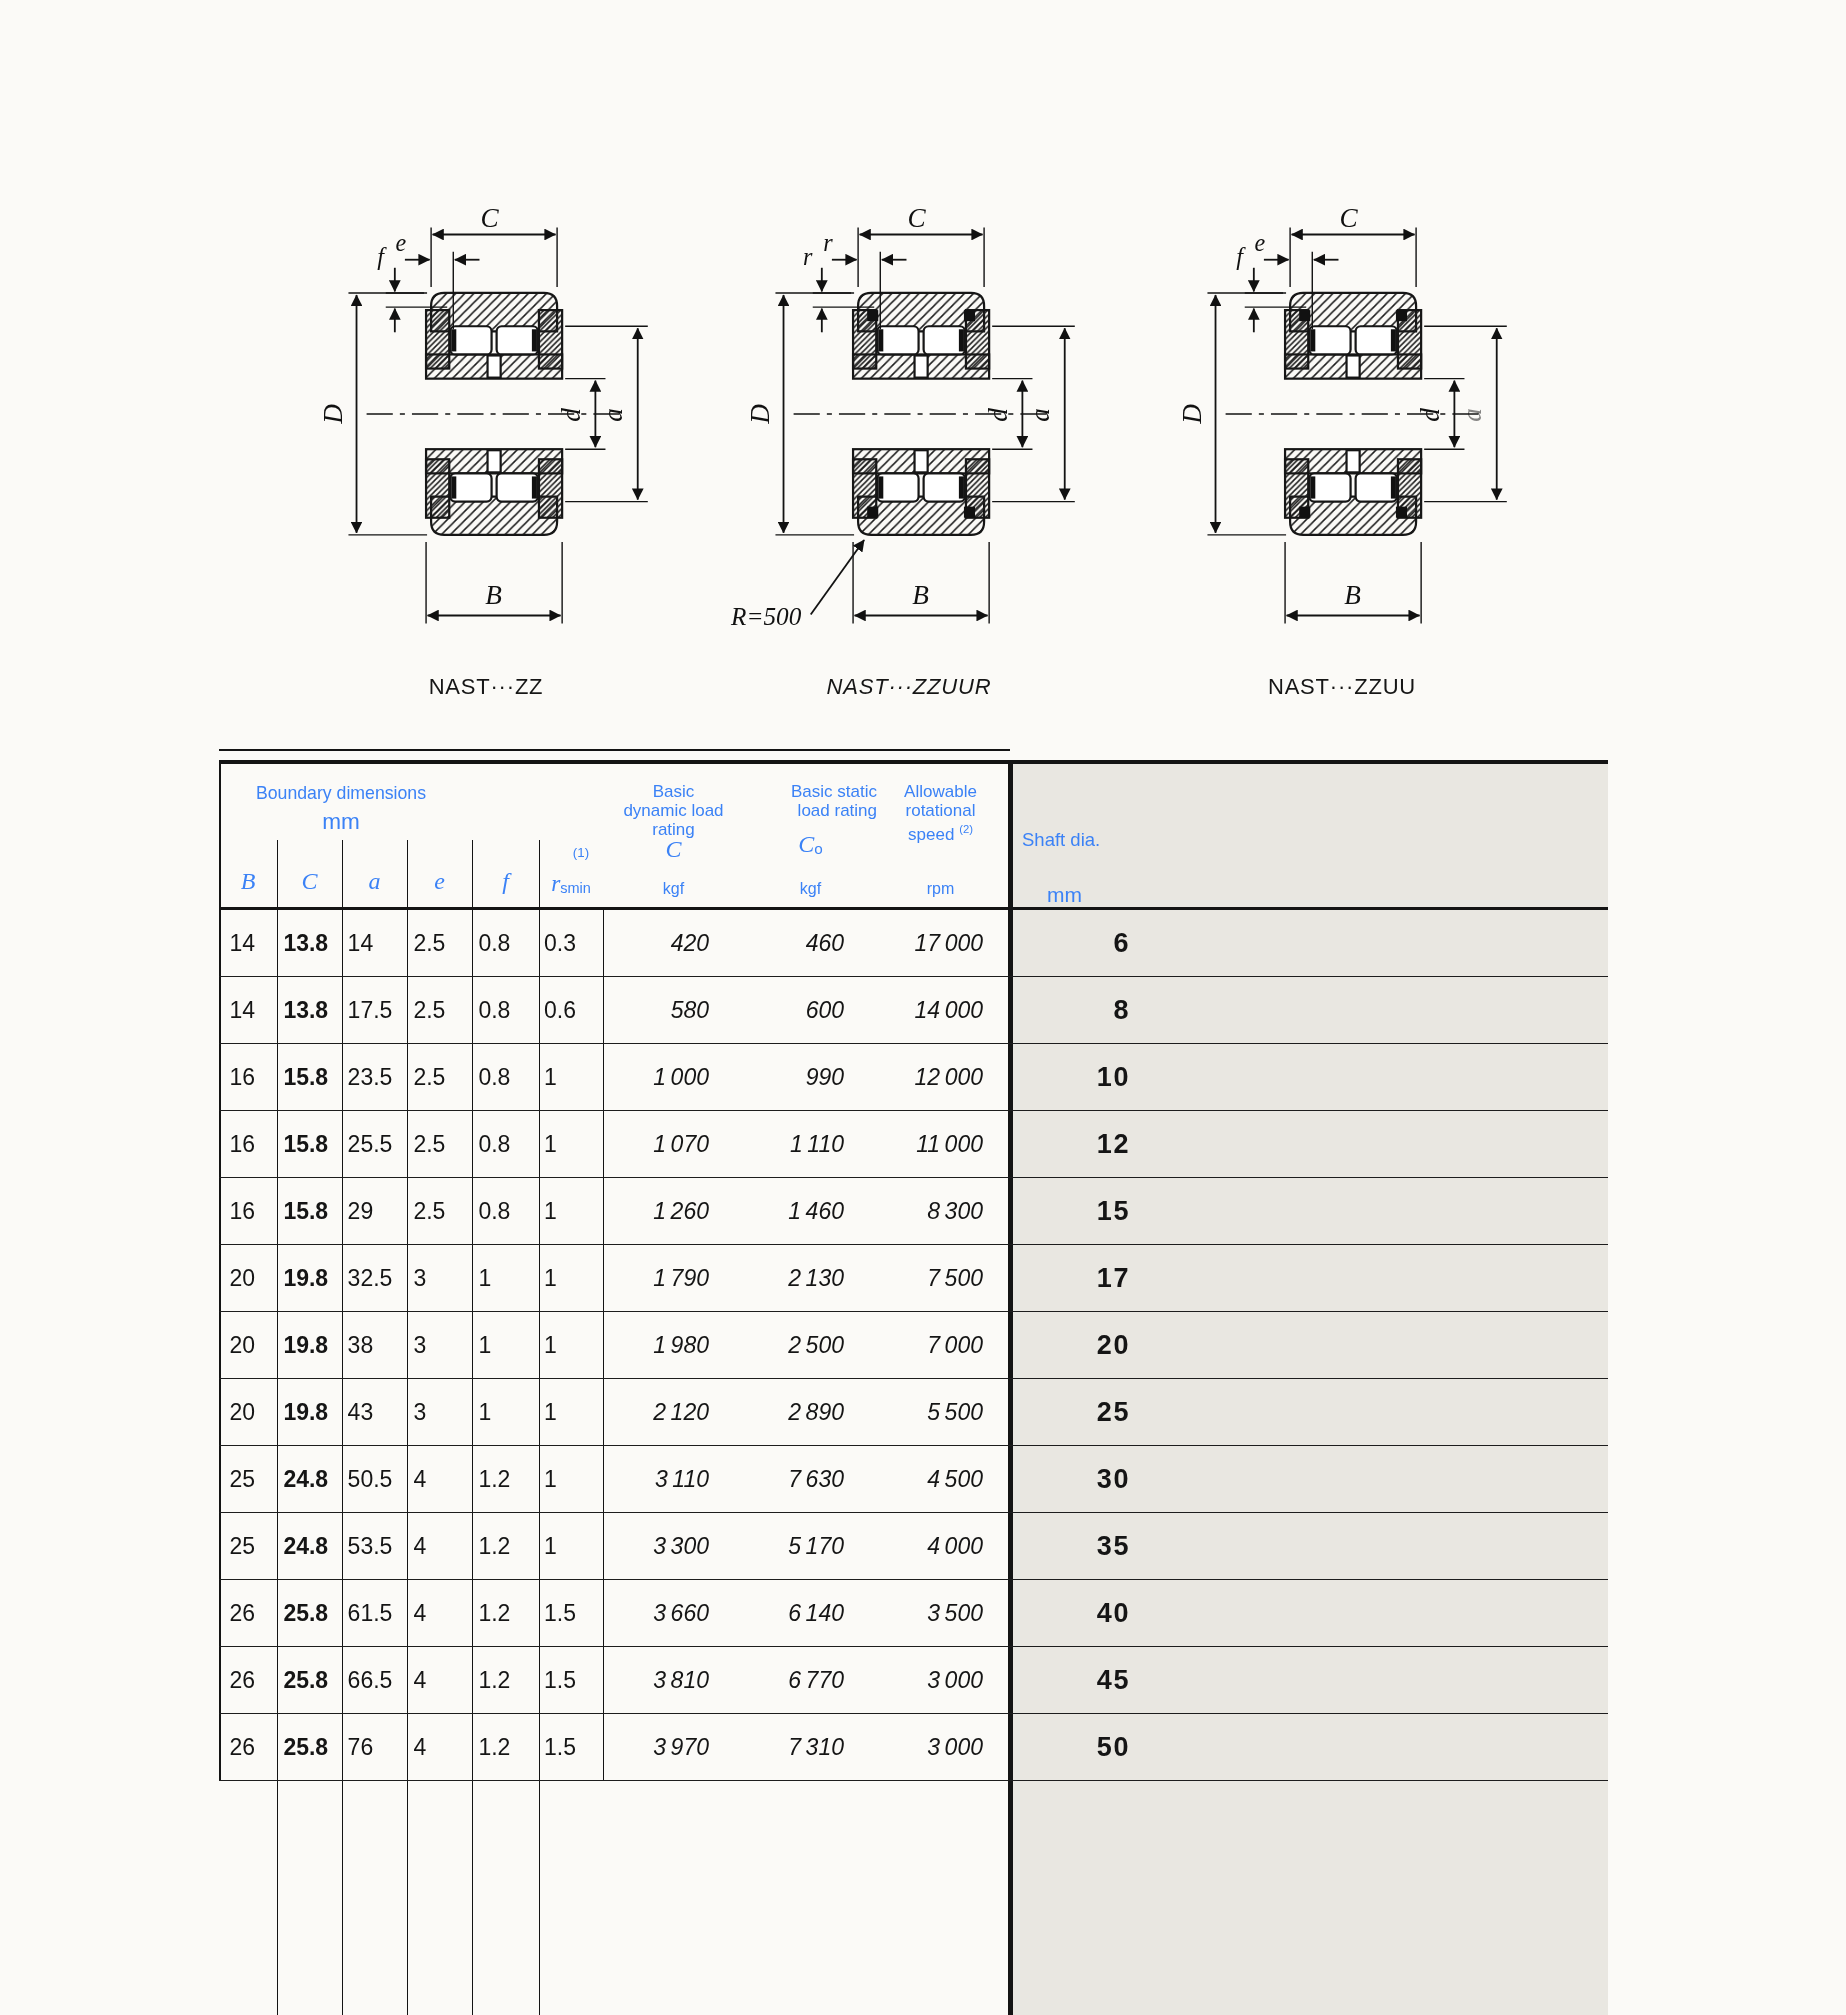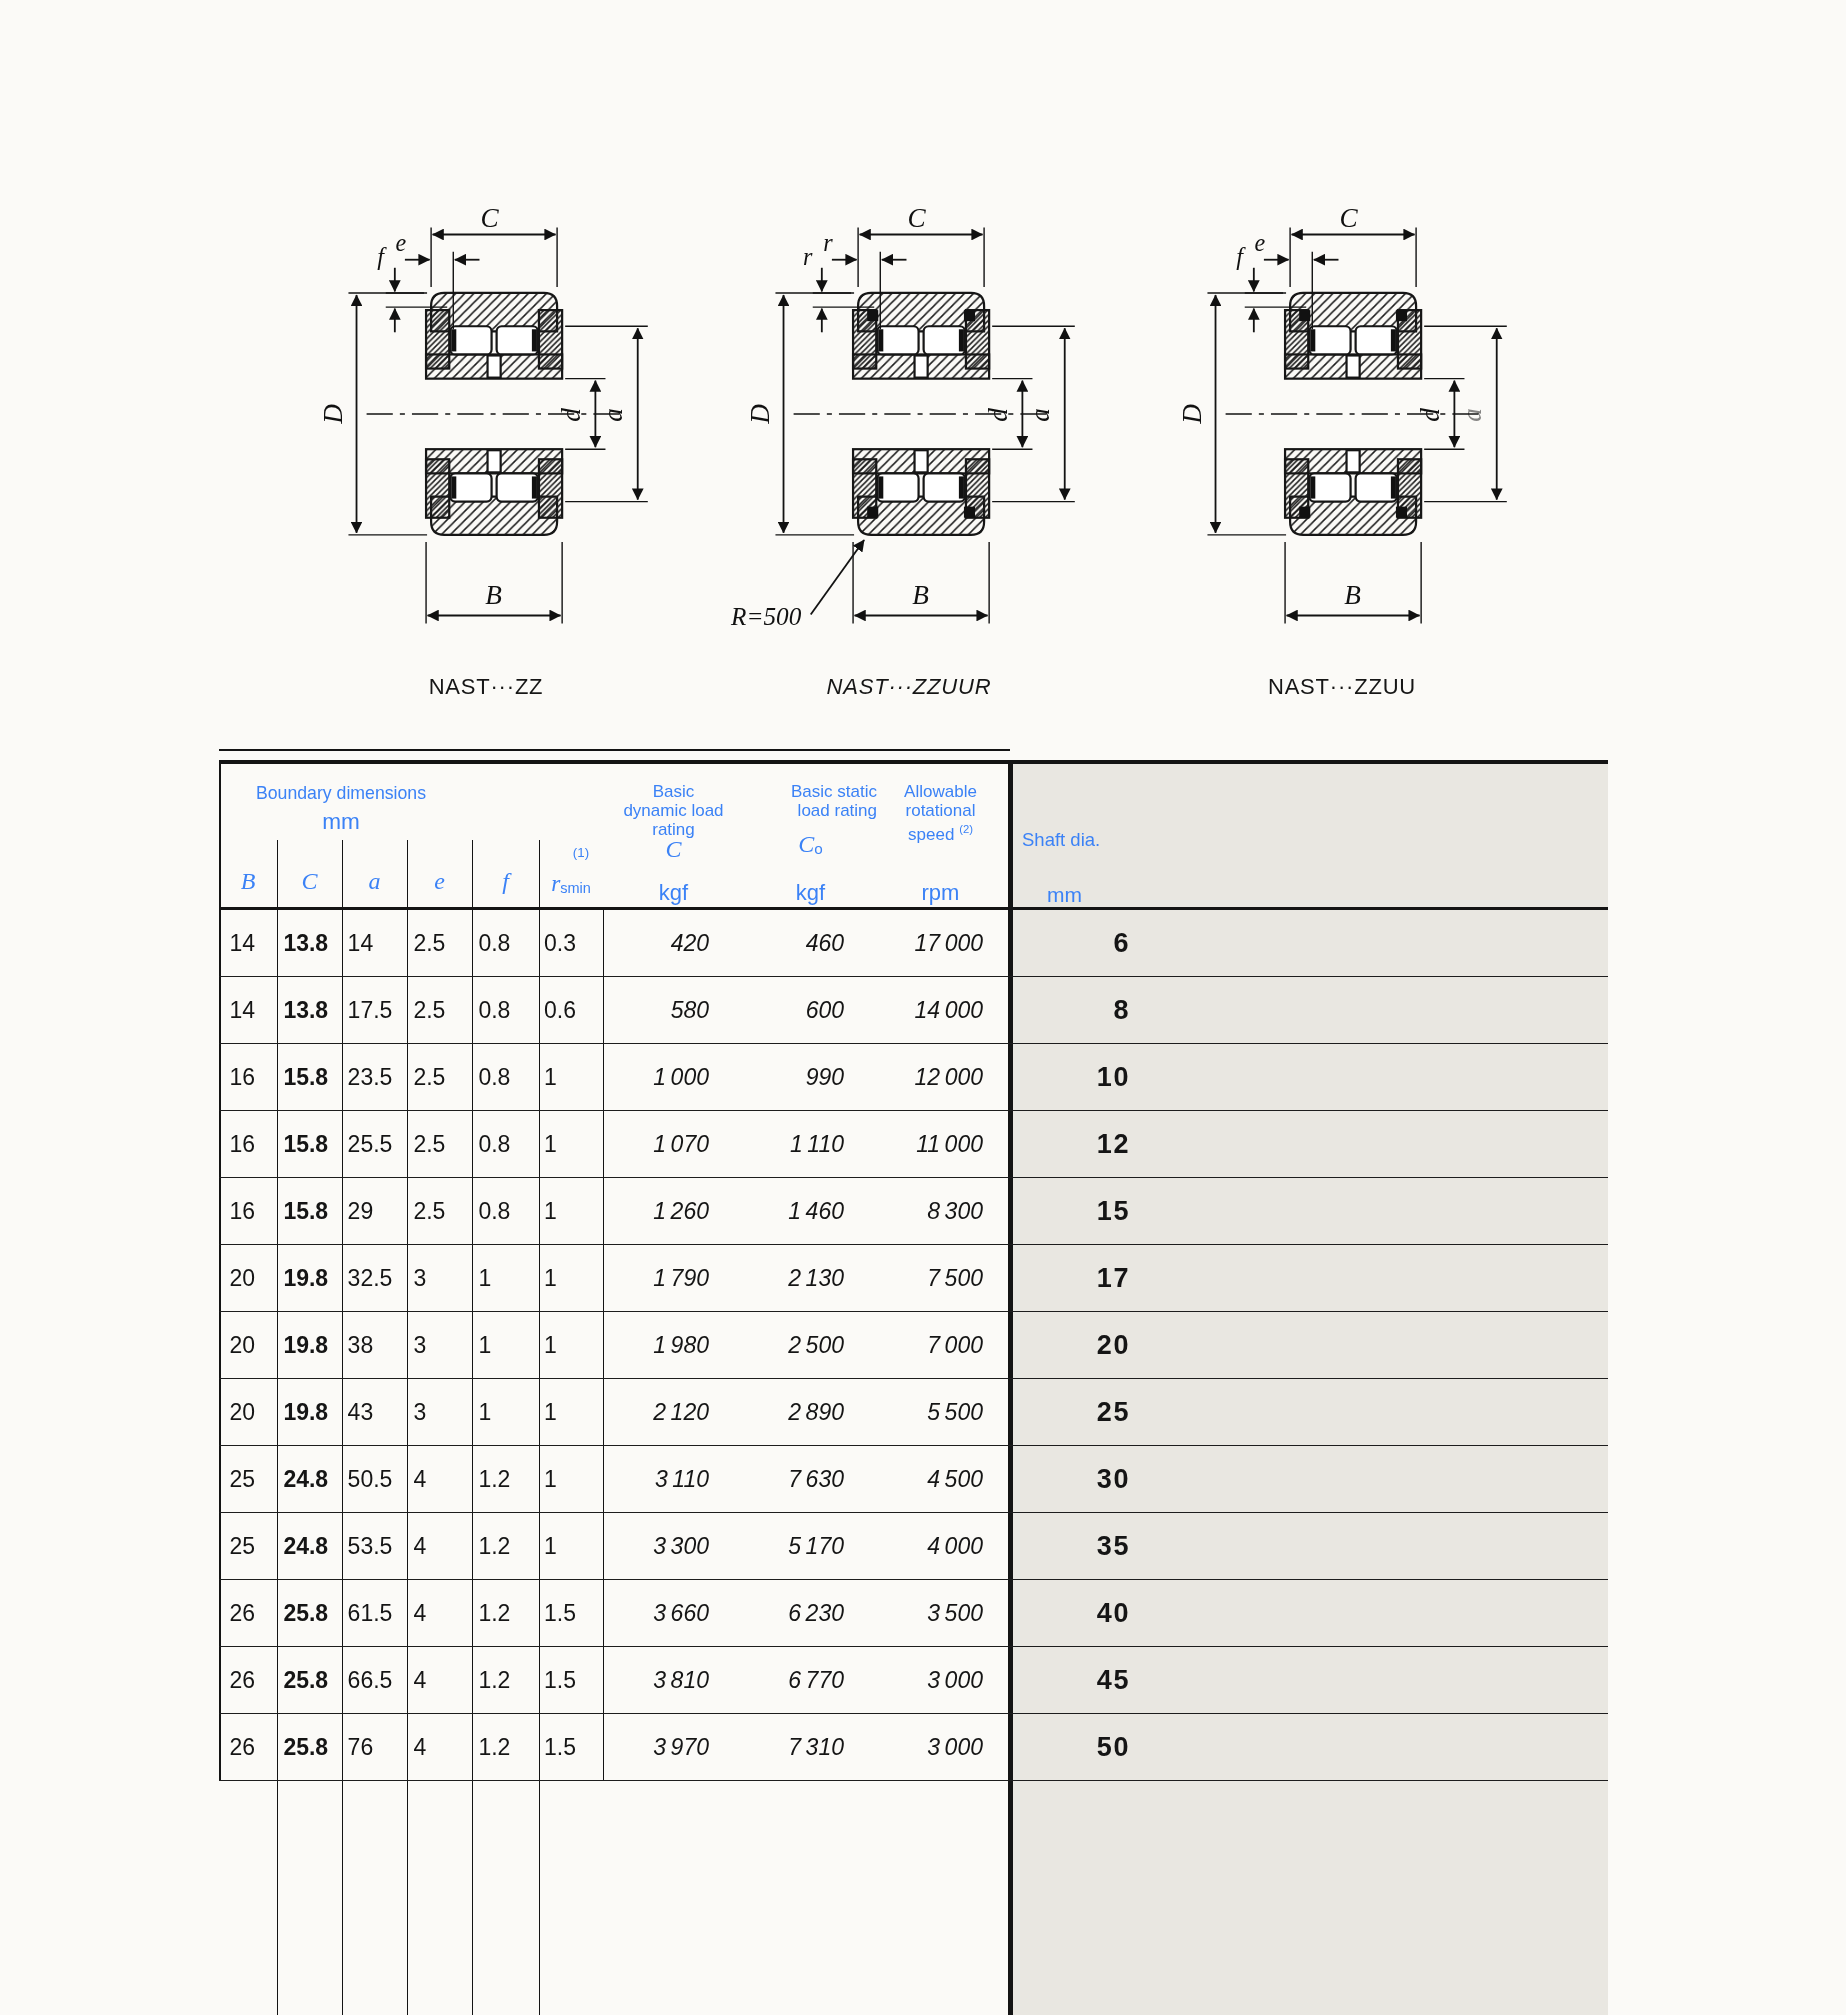--- a/index.html
+++ b/index.html
@@ -6,21 +6,21 @@
   #page{position:relative;width:1847px;height:2514px;background:#fbfaf7;overflow:hidden;
         font-family:"Liberation Sans",sans-serif;color:#151515;}
   .abs{position:absolute;}
   
   .hline,.vline{position:absolute;background:#141414;}
   .graypanel{position:absolute;background:#e9e7e1;}
   
   .hdr{position:absolute;text-align:center;color:#3b82f6;}
   .hdr.small{font-size:17px;line-height:19px;}
   .sym{font-family:"Liberation Serif",serif;font-style:italic;}
-  .units{font-size:22px;}
+  .units{font-size:16px;}
   
   #rows{position:absolute;left:219px;top:910px;width:1389px;z-index:4;}
   .trow{display:flex;align-items:center;height:66px;border-bottom:1.2px solid #1d1d1d;}
   .cell{font-size:23px;white-space:pre;}
   .cell.l{text-align:left;}
   .cell.r{text-align:right;font-style:italic;}
   .cb{width:58px;padding-left:10.5px;box-sizing:border-box;}
   .cc{width:65px;padding-left:6.4px;box-sizing:border-box;font-weight:bold;}
   .ca{width:65px;padding-left:5.6px;box-sizing:border-box;}
   .ce{width:65px;padding-left:6.4px;box-sizing:border-box;}
@@ -411,21 +411,21 @@
         <span class="cell cshaft">35</span>
       </div>
       <div class="trow">
         <span class="cell l cb">26</span>
         <span class="cell l cc">25.8</span>
         <span class="cell l ca">61.5</span>
         <span class="cell l ce">4</span>
         <span class="cell l cf">1.2</span>
         <span class="cell l cr">1.5</span>
         <span class="cell r cdyn">3 660</span>
-        <span class="cell r cstat">6 230</span>
+        <span class="cell r cstat">6 140</span>
         <span class="cell r crpm">3 500</span>
         <span class="cell cshaft">40</span>
       </div>
       <div class="trow">
         <span class="cell l cb">26</span>
         <span class="cell l cc">25.8</span>
         <span class="cell l ca">66.5</span>
         <span class="cell l ce">4</span>
         <span class="cell l cf">1.2</span>
         <span class="cell l cr">1.5</span>

